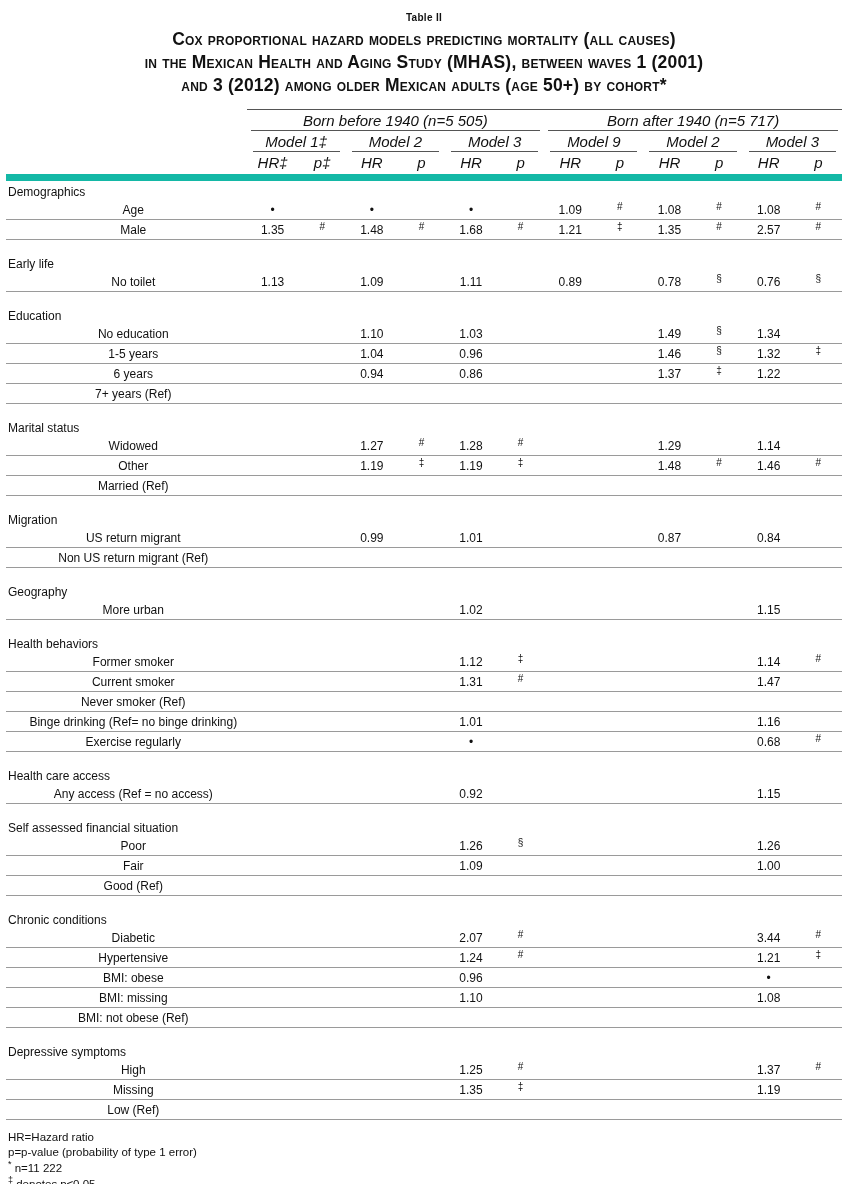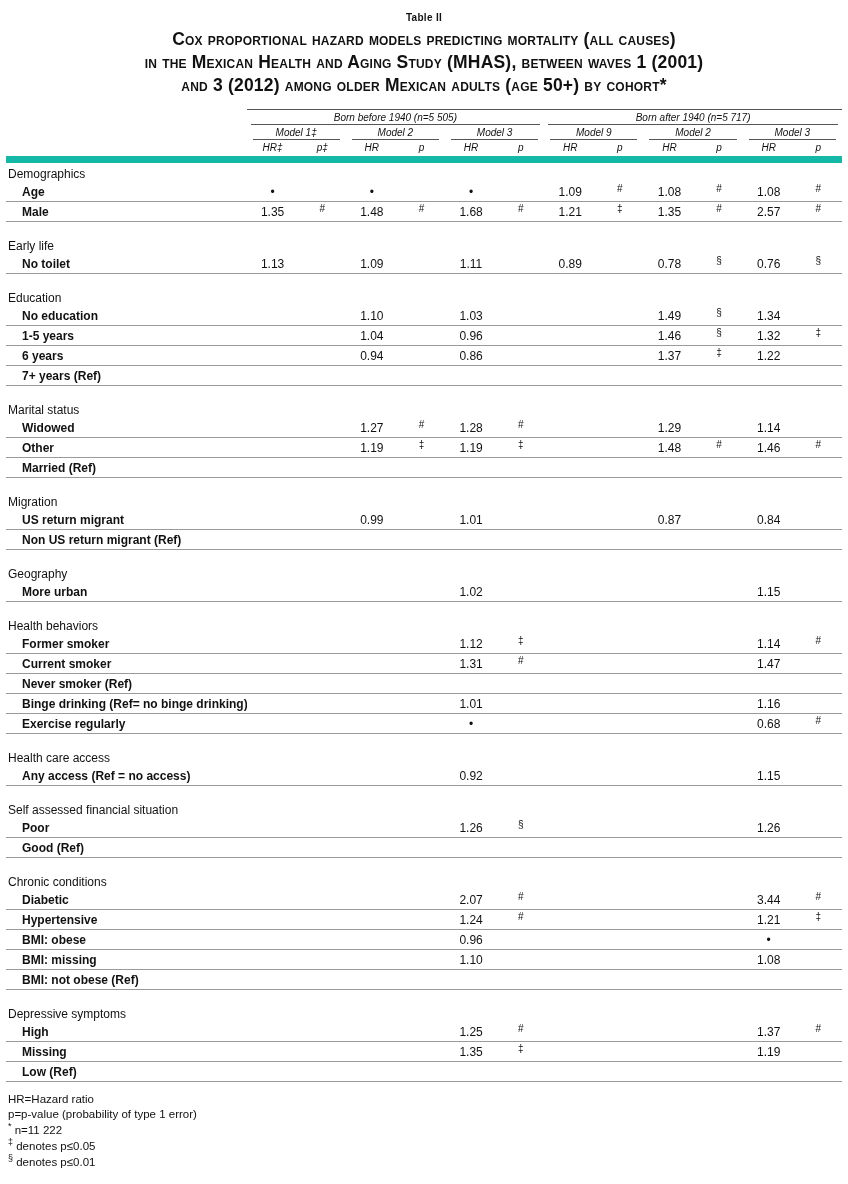--- a/index.html
+++ b/index.html
@@ -25,21 +25,21 @@
     width: 100%;
     table-layout: fixed;
     font-size: 12px;
   }
   col.c-stub { width: 240px; }
   col.c-hr { width: 52px; }
   col.c-pv { width: 47px; }
 
   th, td { padding: 1px 2px; font-weight: normal; }
 
-  thead th { font-style: italic; font-size: 10px; font-weight: normal; }
+  thead th { font-style: italic; font-size: 15px; font-weight: normal; }
   th.stub-th { border: none; }
   th.cohort-th { border-top: 1px solid #555; padding: 0; }
   th.cohort-th .u {
     border-bottom: 1px solid #555;
     margin: 0 4px;
     padding: 2px 0 1px 0;
     text-align: center;
     white-space: nowrap;
   }
   th.model-th { padding: 0; }
@@ -52,21 +52,21 @@
   tr.colhead-row th {
     border-bottom: 7px solid #14b8a6;
     text-align: center;
     padding: 2px 0 3px 0;
   }
 
   tbody tr.data td { border-bottom: 1px solid #9a9a9a; height: 16px; }
   tbody tr.section td { padding: 3px 2px 1px 2px; height: 15px; }
   tbody tr.blank td { height: 11px; }
 
-  td.stub { text-align: left; padding-left: 16px; white-space: nowrap; overflow: hidden; font-weight: bold; }
+  td.stub { text-align: center; padding-left: 16px; white-space: nowrap; overflow: hidden; }
   tr.section td { padding-left: 3px; }
   td.hr { text-align: center; vertical-align: bottom; padding-bottom: 2px; }
   td.pv { text-align: center; vertical-align: top; font-size: 10px; padding-top: 1px; }
 
   .footnotes { margin-top: 10px; font-size: 11.5px; line-height: 1.25; padding-left: 2px; }
   .fn-line { margin: 0; }
   sup.fn-marker { font-size: 9px; }
 </style>
 </head>
 <body>
@@ -489,20 +489,35 @@
           <td class="hr">1.26</td>
           <td class="pv">§</td>
           <td class="hr"></td>
           <td class="pv"></td>
           <td class="hr"></td>
           <td class="pv"></td>
           <td class="hr">1.26</td>
           <td class="pv"></td>
         </tr>
         <tr class="data">
+          <td class="stub">Fair</td>
+          <td class="hr"></td>
+          <td class="pv"></td>
+          <td class="hr"></td>
+          <td class="pv"></td>
+          <td class="hr">1.09</td>
+          <td class="pv"></td>
+          <td class="hr"></td>
+          <td class="pv"></td>
+          <td class="hr"></td>
+          <td class="pv"></td>
+          <td class="hr">1.00</td>
+          <td class="pv"></td>
+        </tr>
+        <tr class="data">
           <td class="stub">Good (Ref)</td>
           <td class="hr"></td>
           <td class="pv"></td>
           <td class="hr"></td>
           <td class="pv"></td>
           <td class="hr"></td>
           <td class="pv"></td>
           <td class="hr"></td>
           <td class="pv"></td>
           <td class="hr"></td>

